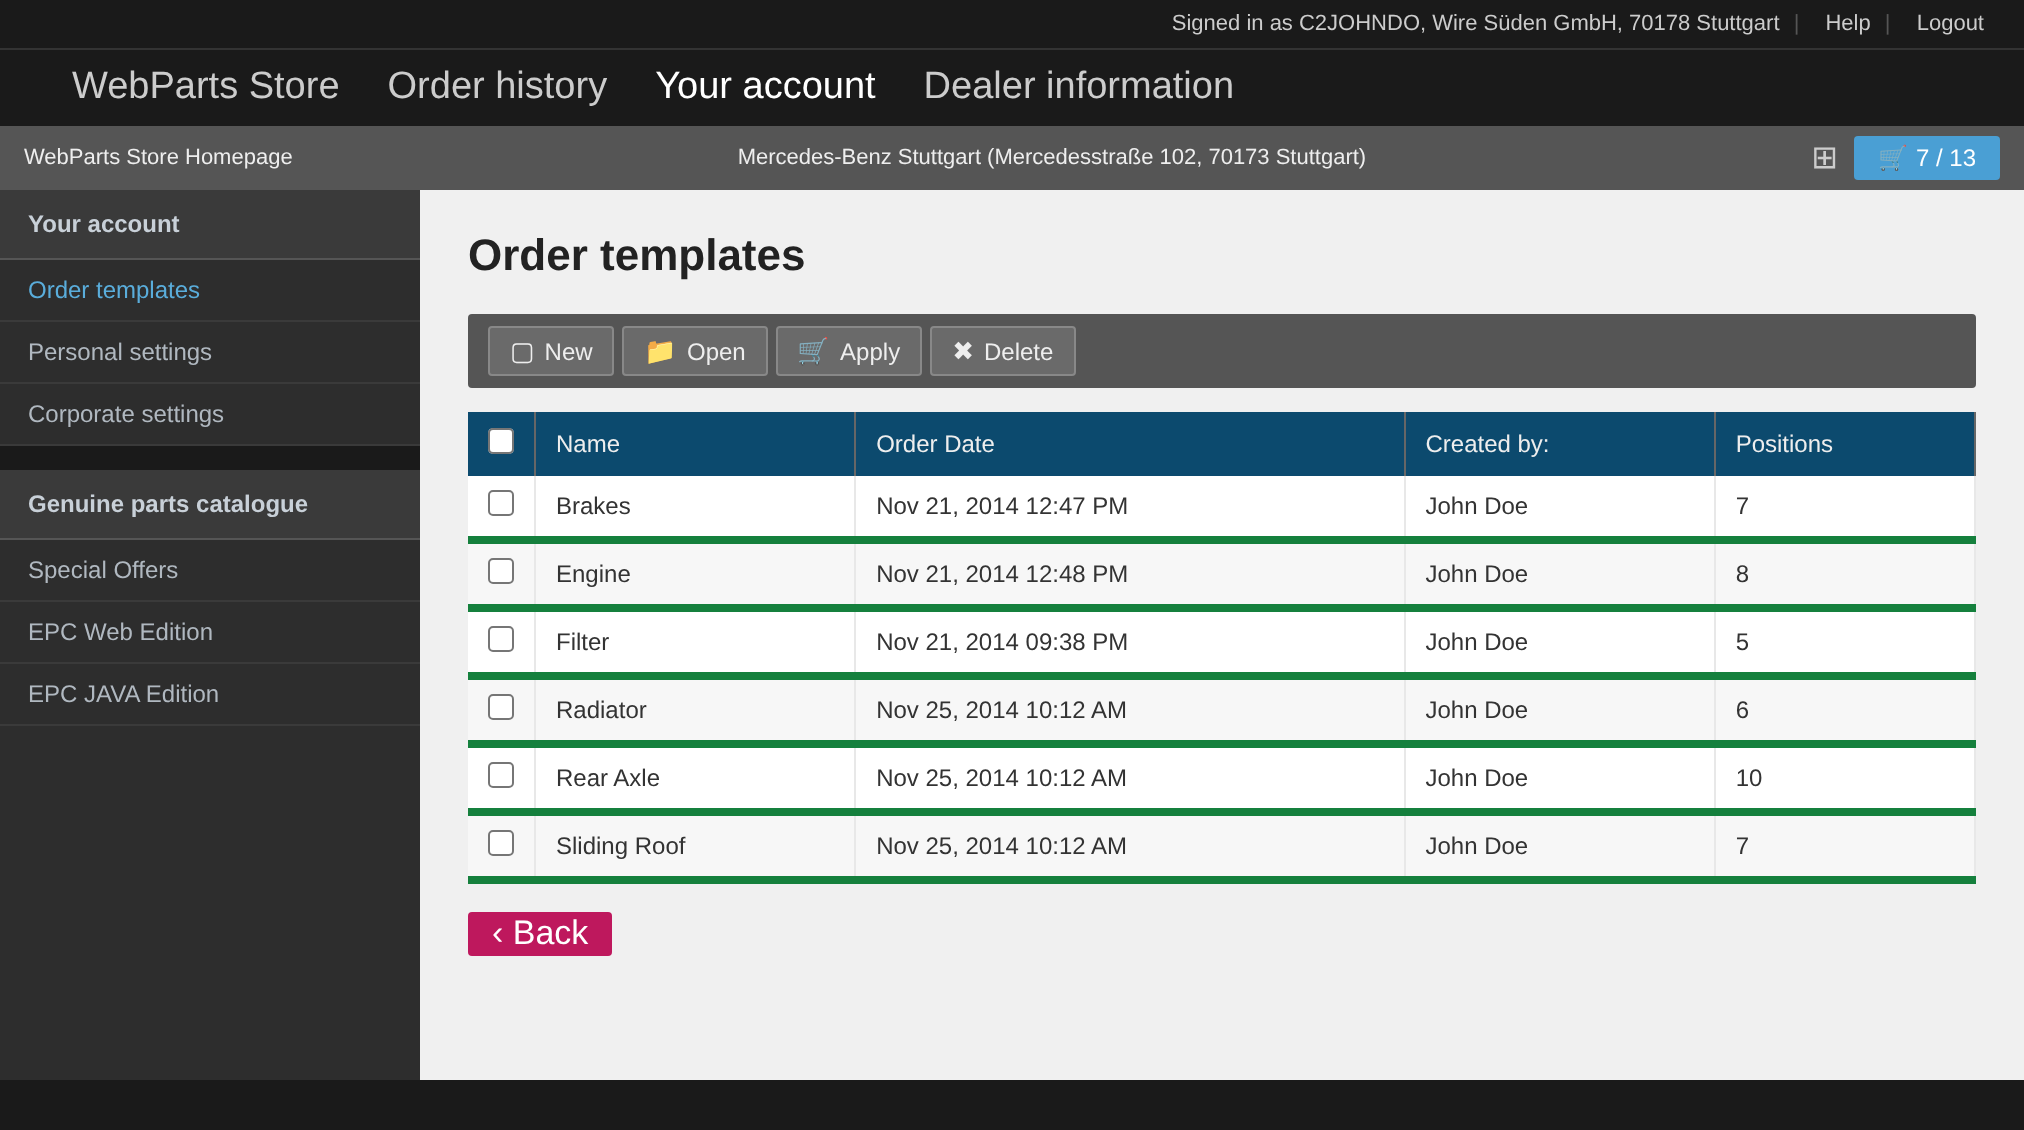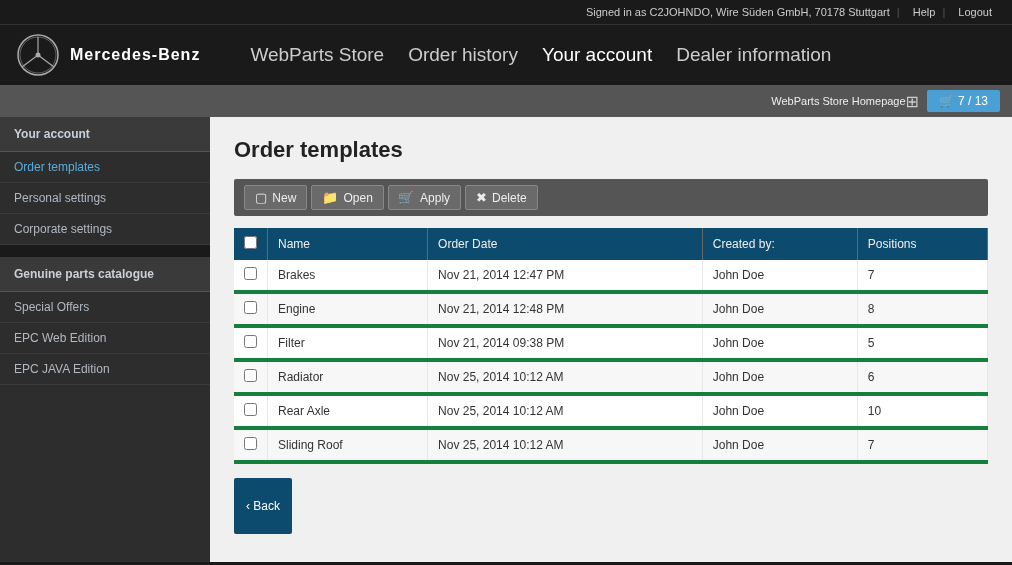--- a/index.html
+++ b/index.html
@@ -189,67 +189,56 @@
     #order-table tbody td:first-child { text-align: center; }
     .row-checkbox {
       width: 13px;
       height: 13px;
       cursor: pointer;
     }
 
     
     #back-btn {
       margin-top: 14px;
-      background: #0c4a6e;
+      background: #be185d;
       color: #fff;
       border: none;
-      padding: 21px 12px;
-      font-size: 12px;
+      padding: 1px 12px;
+      font-size: 17px;
       cursor: pointer;
       border-radius: 2px;
     }
 
     
   </style>
 </head>
 <body>
 
 <div id="top-bar">
   <span>Signed in as C2JOHNDO, Wire Süden GmbH, 70178 Stuttgart</span>
   <span class="sep">|</span>
   <a href="#">Help</a>
   <span class="sep">|</span>
   <a href="#">Logout</a>
 </div>
 
 <div id="header">
-  <div id="logo-area">
-    <svg id="logo-circle" viewBox="0 0 44 44" xmlns="http://www.w3.org/2000/svg">
-      <circle cx="22" cy="22" r="20" fill="none" stroke="#aaa" stroke-width="1.5"></circle>
-      <circle cx="22" cy="22" r="18" fill="none" stroke="#aaa" stroke-width="0.5"></circle>
-
-      <line x1="22" y1="4" x2="22" y2="22" stroke="#aaa" stroke-width="1.2"></line>
-      <line x1="22" y1="22" x2="6" y2="34" stroke="#aaa" stroke-width="1.2"></line>
-      <line x1="22" y1="22" x2="38" y2="34" stroke="#aaa" stroke-width="1.2"></line>
-      <circle cx="22" cy="22" r="2.5" fill="#aaa"></circle>
-    </svg>
-    <span id="brand-name">Mercedes-Benz</span>
-  </div>
   <nav id="main-nav">
     <a href="#">WebParts Store</a>
     <a href="#">Order history</a>
     <a href="#" class="active">Your account</a>
     <a href="#">Dealer information</a>
   </nav>
 </div>
 
 <div id="sub-bar">
   <div id="sub-bar-left">
     <a href="#" style="color:#eee;text-decoration:none;font-size:11px;">WebParts Store Homepage</a>
   </div>
+  <div id="sub-bar-center">Mercedes-Benz Stuttgart (Mercedesstraße 102, 70173 Stuttgart)</div>
   <div id="sub-bar-right">
     <span id="calc-icon">⊞</span>
     <button id="cart-btn">
       🛒 <span>7 / 13</span>
     </button>
   </div>
 </div>
 
 <div id="main-layout">
 

